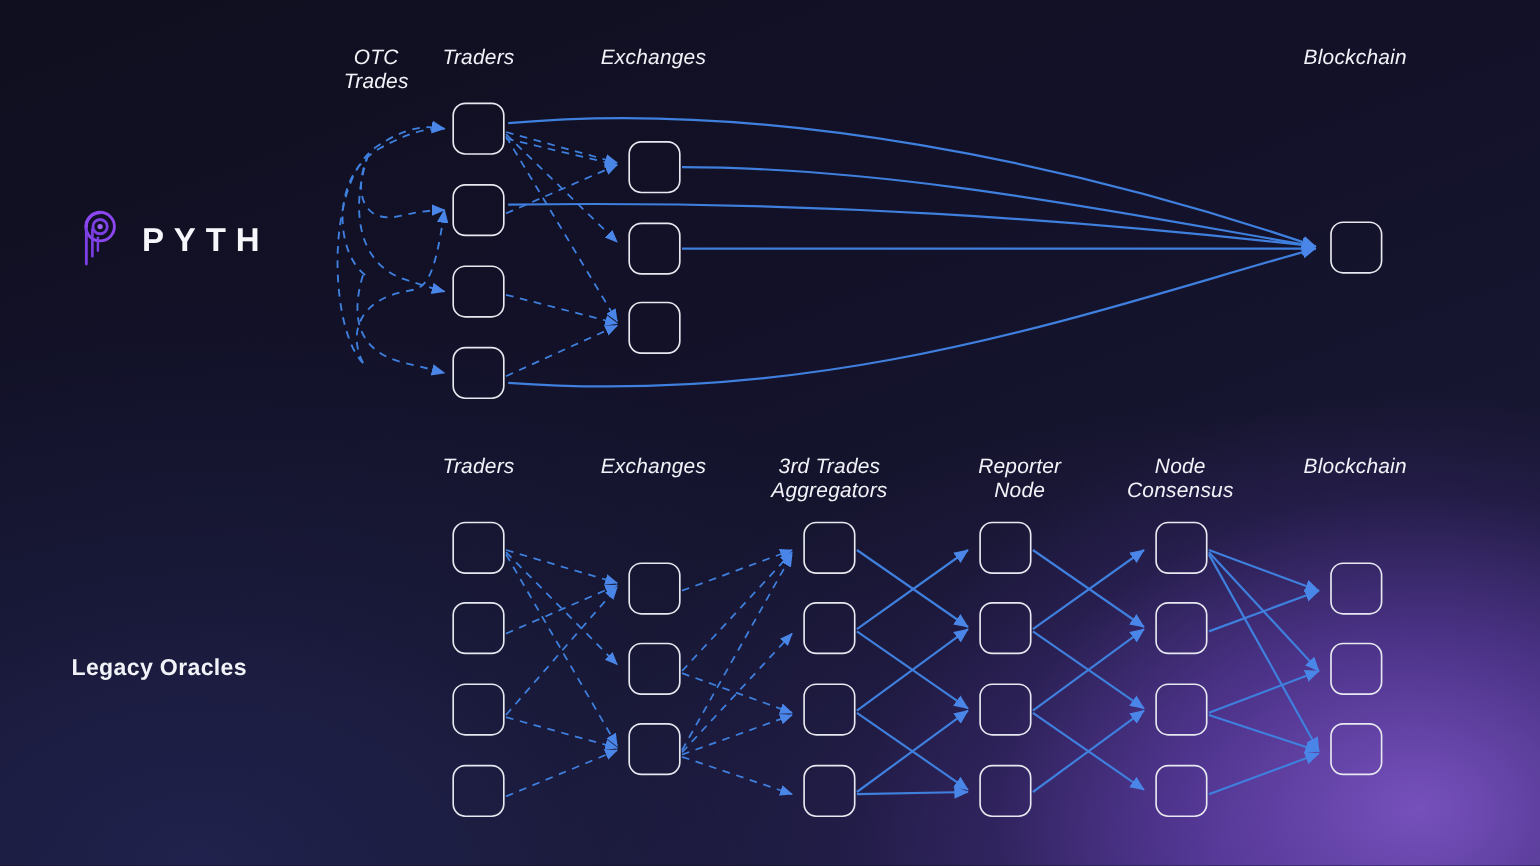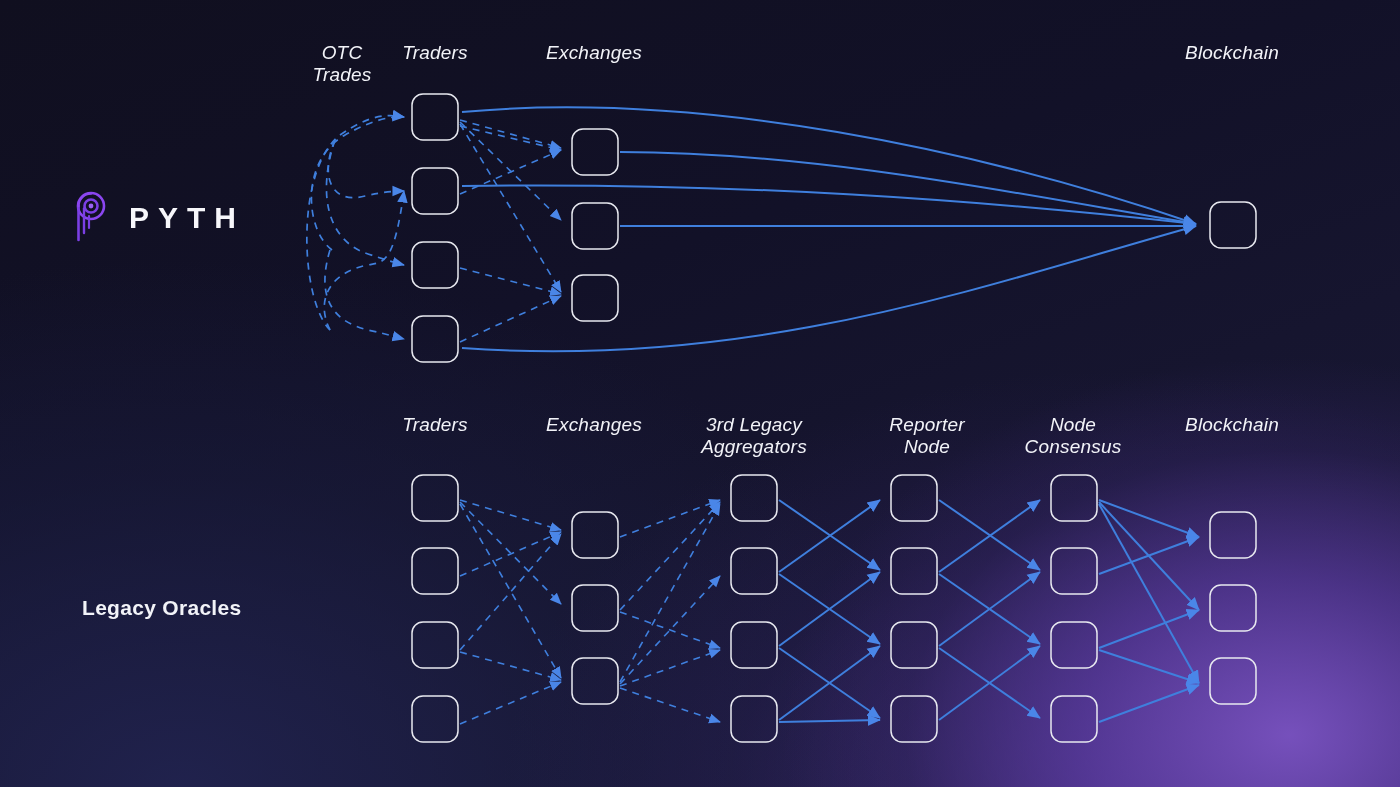--- a/index.html
+++ b/index.html
@@ -68,31 +68,31 @@
         <circle cx="26" cy="18" r="2.4" fill="#9b63f5"></circle>
         <path d="M13.5 18 L13.5 52" stroke="#7b3fe4" stroke-width="2.6" stroke-linecap="round"></path>
         <path d="M19 20.5 L19 45" stroke="#7b3fe4" stroke-width="2.4" stroke-linecap="round"></path>
         <path d="M24 28 L24 40" stroke="#7b3fe4" stroke-width="2.2" stroke-linecap="round"></path>
         <path d="M13.5 18 A12.5 12.5 0 0 1 26 5.5" stroke="#8b46f0" stroke-width="2.6" fill="none" stroke-linecap="round"></path>
       </svg>
     </span>
     <span class="brand-word">PYTH</span>
   </div>
 
-  <div class="row-label" style="left:82px; top:596px;">Legacy Oracles</div>
+  <div class="row-label" style="left:65px; top:596px;">Legacy Oracles</div>
 
   <div class="col-label" style="left:342px; top:42px;">OTC
 Trades</div>
   <div class="col-label" style="left:435px; top:42px;">Traders</div>
   <div class="col-label" style="left:594px; top:42px;">Exchanges</div>
   <div class="col-label" style="left:1232px; top:42px;">Blockchain</div>
 
   <div class="col-label" style="left:435px; top:414px;">Traders</div>
   <div class="col-label" style="left:594px; top:414px;">Exchanges</div>
-  <div class="col-label" style="left:754px; top:414px;">3rd Legacy
+  <div class="col-label" style="left:754px; top:414px;">3rd Trades
 Aggregators</div>
   <div class="col-label" style="left:927px; top:414px;text-align:center;">Reporter
 Node</div>
   <div class="col-label" style="left:1073px; top:414px;">Node
 Consensus</div>
   <div class="col-label" style="left:1232px; top:414px;">Blockchain</div>
 
   <svg class="svg-layer" viewBox="0 0 1400 787">
     <defs>
       <marker id="ah" markerWidth="7" markerHeight="7" refX="6.2" refY="3.5" orient="auto" markerUnits="strokeWidth">

